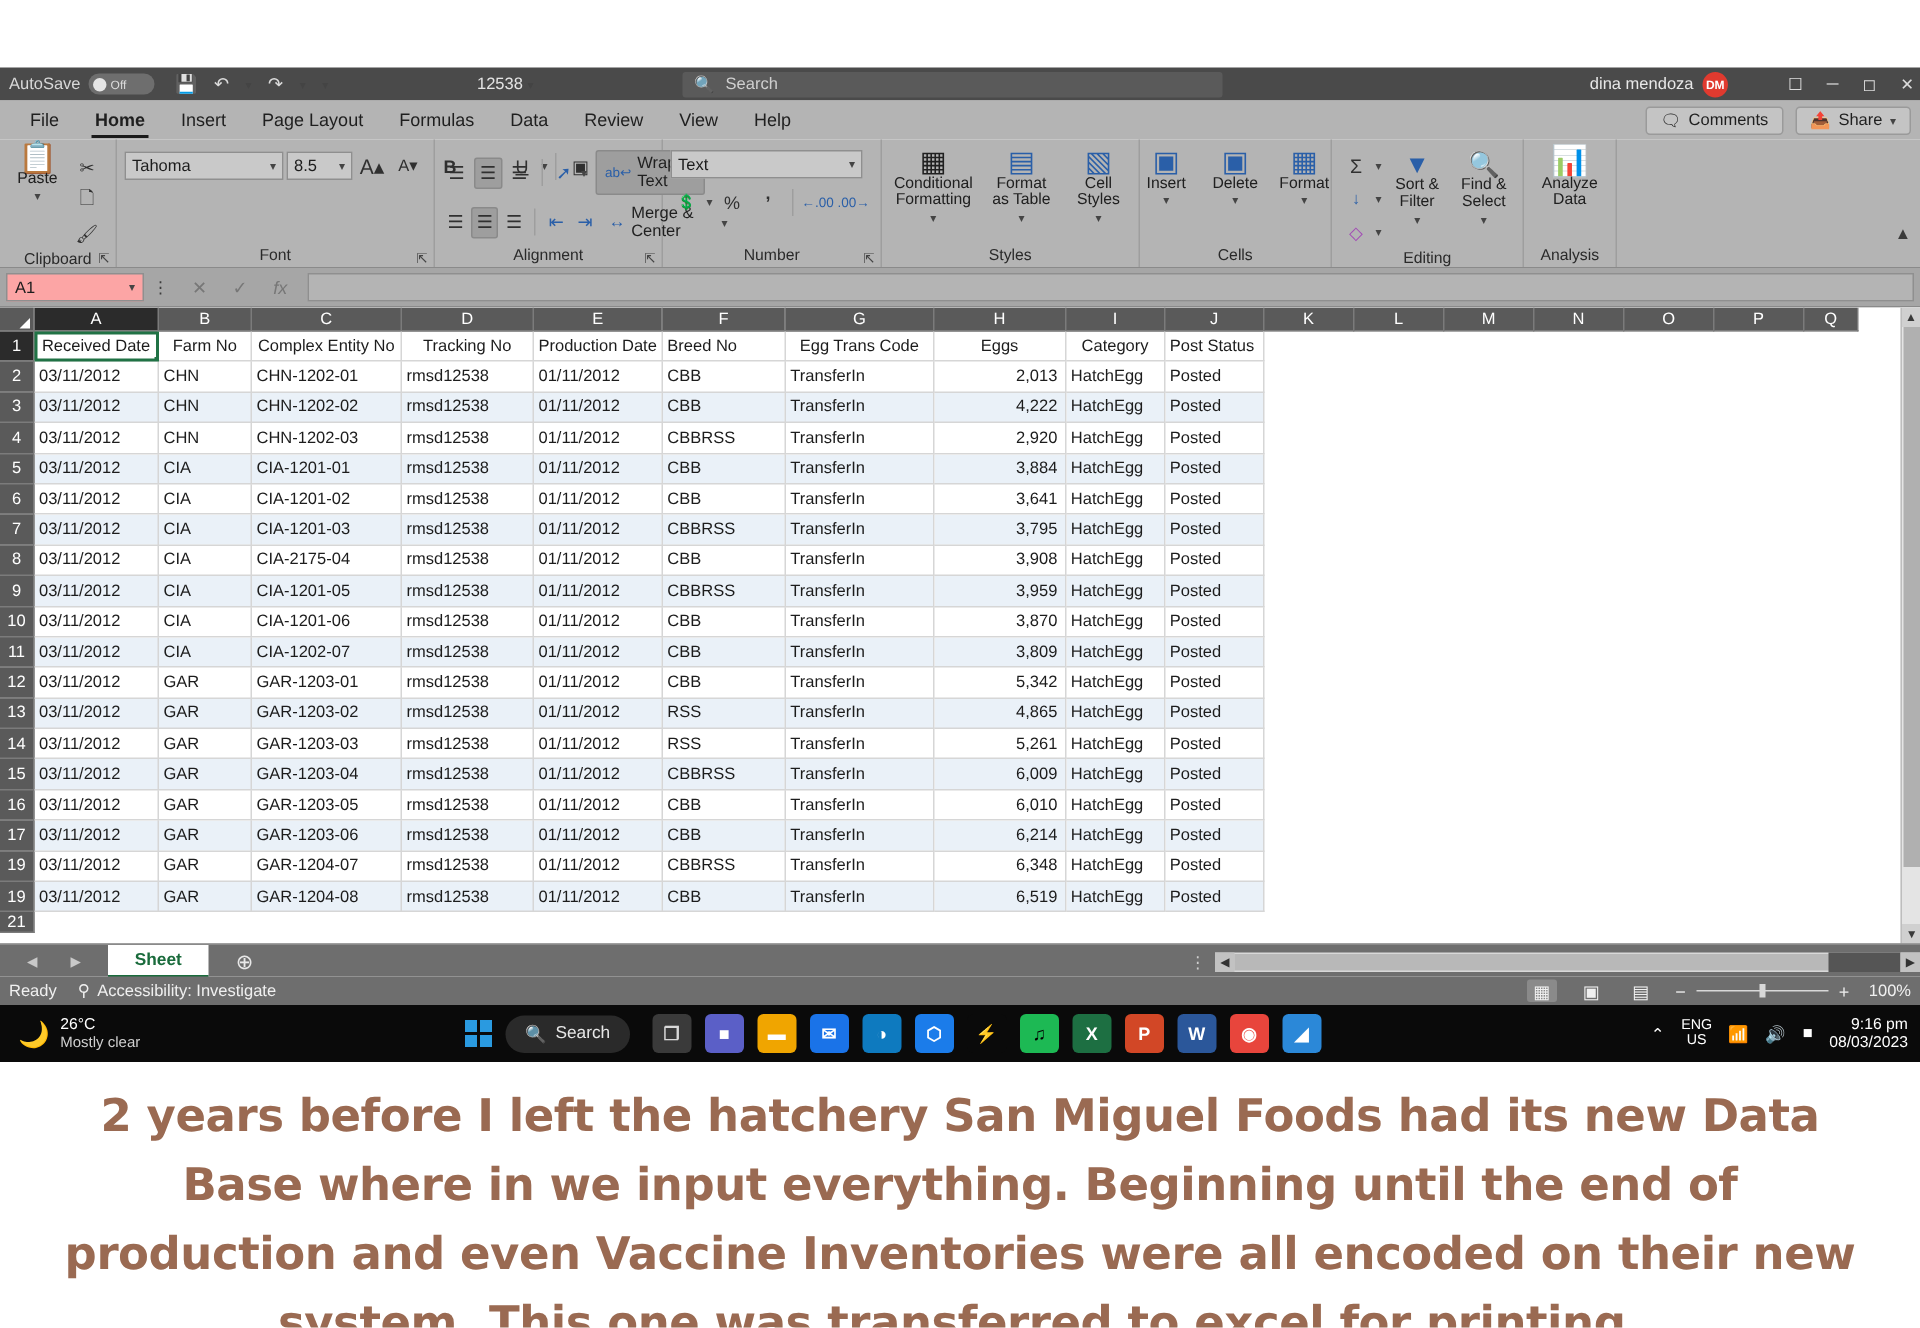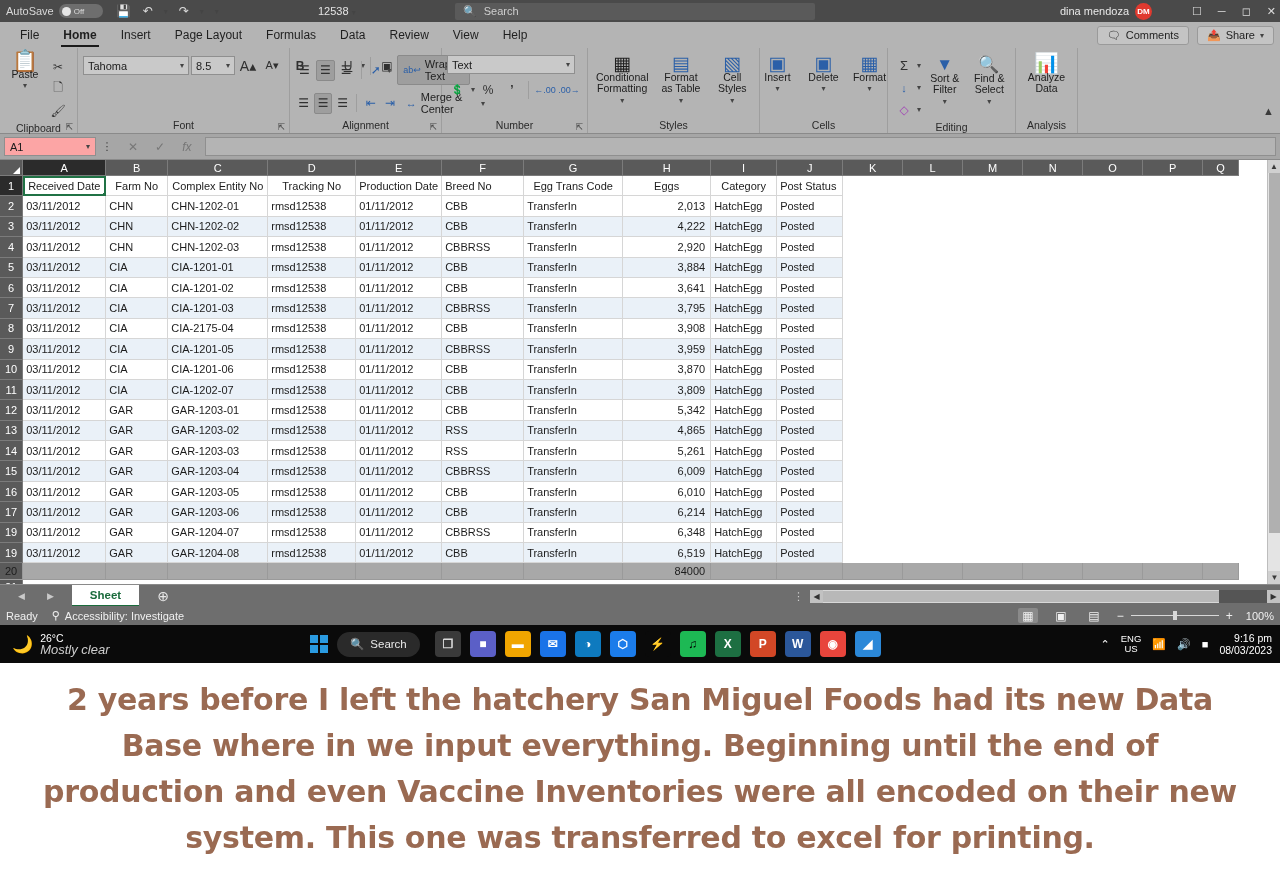--- a/index.html
+++ b/index.html
@@ -8,21 +8,21 @@
     background: #ffffff;
     font-family: "Liberation Sans", sans-serif;
     overflow: hidden;
   }
   #app { width: 1280px; height: 885px; position: relative; }
 
   
   .titlebar {
     height: 22px; background: #4a4a4a; color: #e8e8e8;
     display: flex; align-items: center; font-size: 11px;
-    position: relative; overflow: hidden;
+    position: relative; overflow: hidden; margin-top: 45px;
   }
   .tb-autosave { margin-left: 6px; font-size: 11px; color: #d8d8d8; }
   .toggle-pill {
     width: 44px; height: 14px; border-radius: 7px; background: #6e6e6e;
     display: inline-flex; align-items: center; margin-left: 5px;
     font-size: 8px; color: #dcdcdc; padding-left: 3px; gap: 3px;
   }
   .toggle-knob { width: 9px; height: 9px; border-radius: 50%; background: #e6e6e6; }
   .tb-icons { display: flex; gap: 11px; margin-left: 14px; align-items: center; color: #dcdcdc; font-size: 12px;}
   .tb-filename { position: absolute; left: 318px; font-size: 11px; color: #e4e4e4; }
@@ -190,21 +190,21 @@
   .zknob { position: absolute; left: 42px; top: -4px; width: 4px; height: 9px; background: #d8d8d8; }
 
   
   .taskbar {
     height: 38px; background: #0a0a0a; display: flex; align-items: center;
     position: relative; color: #fff;
   }
   .weather { display: flex; align-items: center; gap: 7px; margin-left: 12px; }
   .w-ico { font-size: 17px; }
   .w-txt { font-size: 10.5px; line-height: 12px; }
-  .w-txt small { font-size: 13px; color: #cfcfcf; font-style: italic; }
+  .w-txt small { font-size: 10px; color: #cfcfcf; }
   .tb-center { position: absolute; left: 310px; display: flex; align-items: center; gap: 9px; }
   .winlogo { display: grid; grid-template-columns: 8px 8px; grid-template-rows: 8px 8px; gap: 2px; }
   .winlogo i { background: #2a9ae0; display: block; }
   .searchpill {
     background: #2a2a2a; border-radius: 14px; height: 25px; display: flex;
     align-items: center; gap: 6px; padding: 0 13px; font-size: 11.5px; color: #e8e8e8;
   }
   .appicon { width: 26px; height: 26px; border-radius: 4px; display: flex;
     align-items: center; justify-content: center; font-size: 12px; font-weight: bold; color: #fff; }
   .tray { position: absolute; right: 8px; display: flex; align-items: center; gap: 11px; font-size: 11px; }
@@ -902,40 +902,20 @@
             <td class="empty-right"></td>
             <td class="empty-right"></td>
             <td class="empty-right"></td>
             <td class="empty-right"></td>
             <td class="empty-right"></td>
             <td class="empty-right"></td>
             <td class="empty-right"></td>
           </tr>
         </tbody>
       <tbody>
-          <tr class="totalrow">
-        <td class="rowhdr" style="background:#5a5a5a">20</td>
-        <td></td>
-        <td></td>
-        <td></td>
-        <td></td>
-        <td></td>
-        <td></td>
-        <td></td>
-        <td style="text-align:right">84000</td>
-        <td></td>
-        <td></td>
-        <td class="empty-right"></td>
-            <td class="empty-right"></td>
-            <td class="empty-right"></td>
-        <td class="empty-right"></td>
-            <td class="empty-right"></td>
-            <td class="empty-right"></td>
-            <td class="empty-right"></td>
-      </tr>
       <tr>
         <td class="rowhdr">21</td>
         <td colspan="17" style="height:14px"></td>
       </tr>
     </tbody>
       </table>
     <div class="vscroll">
       <div class="vs-up">▲</div>
       <div class="vs-thumb"></div>
       <div class="vs-down" style="position:absolute;bottom:0;width:13px">▼</div>

